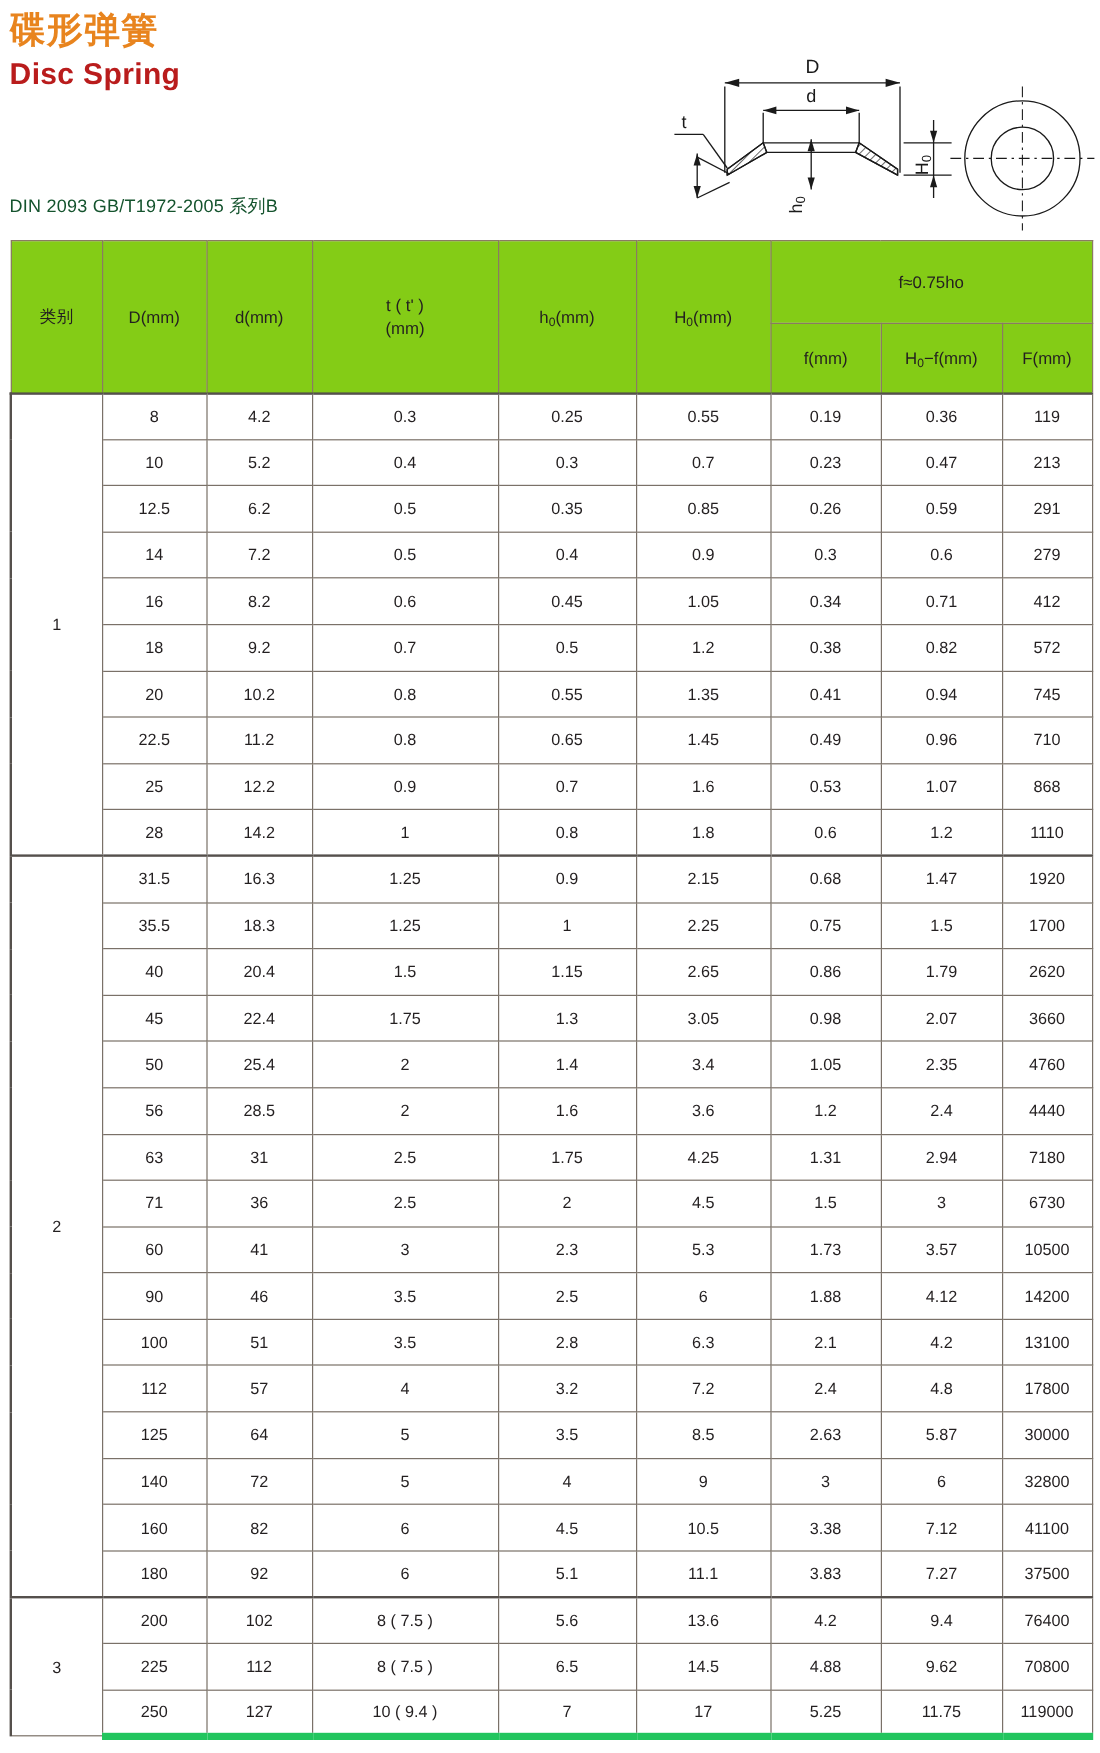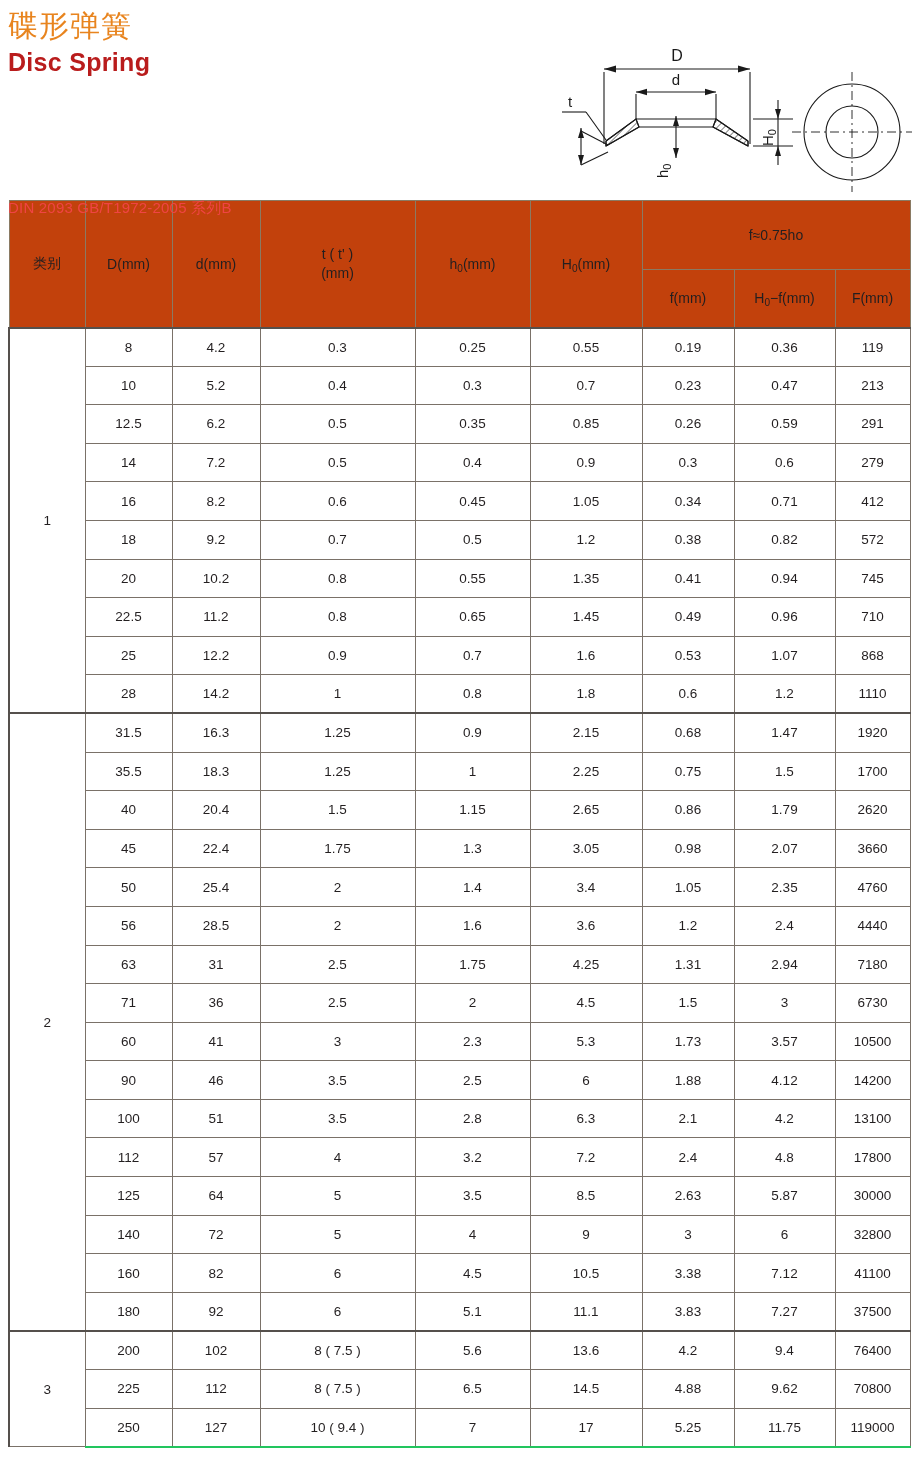--- a/index.html
+++ b/index.html
@@ -16,44 +16,43 @@
   }
 
   
   .page-head {
     position: relative;
     height: 200px;
     padding: 8px 0 0 8px;
   }
   .title-cn {
     font-size: 30px;
-    font-weight: normal;
+    font-weight: bold;
     color: #E8841E;
     letter-spacing: 1px;
     line-height: 1.18;
     margin: 0;
     white-space: nowrap;
   }
   .title-en {
     font-size: 25px;
     font-weight: bold;
     color: #b91c1c;
     letter-spacing: 0.3px;
     line-height: 1.2;
     margin: 4px 0 0 0;
   }
   .std-line {
     position: absolute;
     left: 8px;
     top: 163px;
     font-size: 15px;
-    color: #ef4444;
+    color: #14532d;
     letter-spacing: 0.2px;
     white-space: nowrap;
-    margin-top: 36px;
   }
 
   
   .diagram {
     position: absolute;
     left: 540px;
     top: 28px;
     width: 377px;
     height: 165px;
   }
@@ -67,38 +66,38 @@
   }
   .spec-table th, .spec-table td {
     border: 1px solid #7a7168;
     text-align: center;
     vertical-align: middle;
     font-size: 13.5px;
     color: #231f20;
     padding: 0;
   }
   .spec-table thead th {
-    background: #c2410c;
+    background: #84cc16;
     font-weight: normal;
     font-size: 14px;
     border-color: #8a7a63;
   }
   .hdr-main { height: 127px; }
   .hdr-group { height: 58px; }
   .hdr-sub   { height: 49px; }
 
   .spec-table tbody td { height: 38.6px; background: #ffffff; }
 
   .cat-cell {
     font-size: 14px;
     border-left: 2px solid #55504c !important;
   }
   
   tr.grp-start > td { border-top: 2px solid #55504c; }
-  tbody tr:last-child > td { border-bottom: 2px solid #22c55e; }
+  tbody tr:last-child > td { border-bottom: 6px solid #22c55e; }
 
   col.c-cat { width: 76px; }
   col.c-D   { width: 87px; }
   col.c-d   { width: 88px; }
   col.c-t   { width: 155px; }
   col.c-h0  { width: 115px; }
   col.c-H0  { width: 112px; }
   col.c-f   { width: 92px; }
   col.c-Hf  { width: 101px; }
   col.c-F   { width: 75px; }

